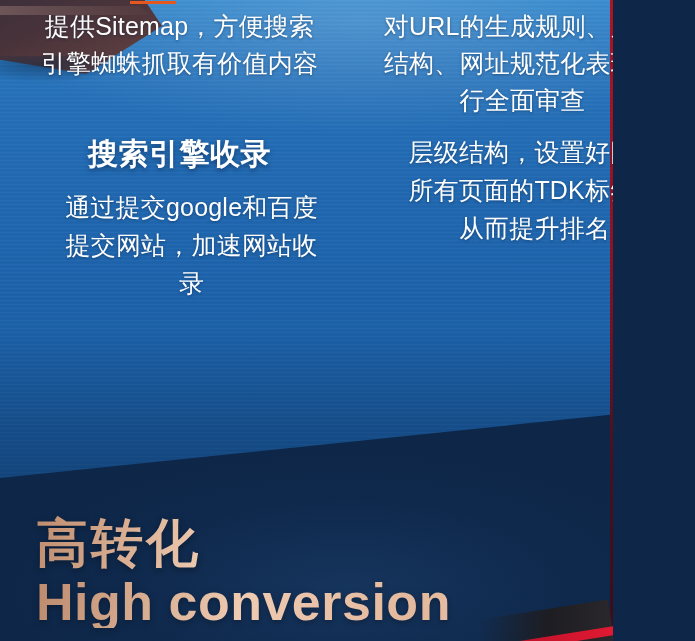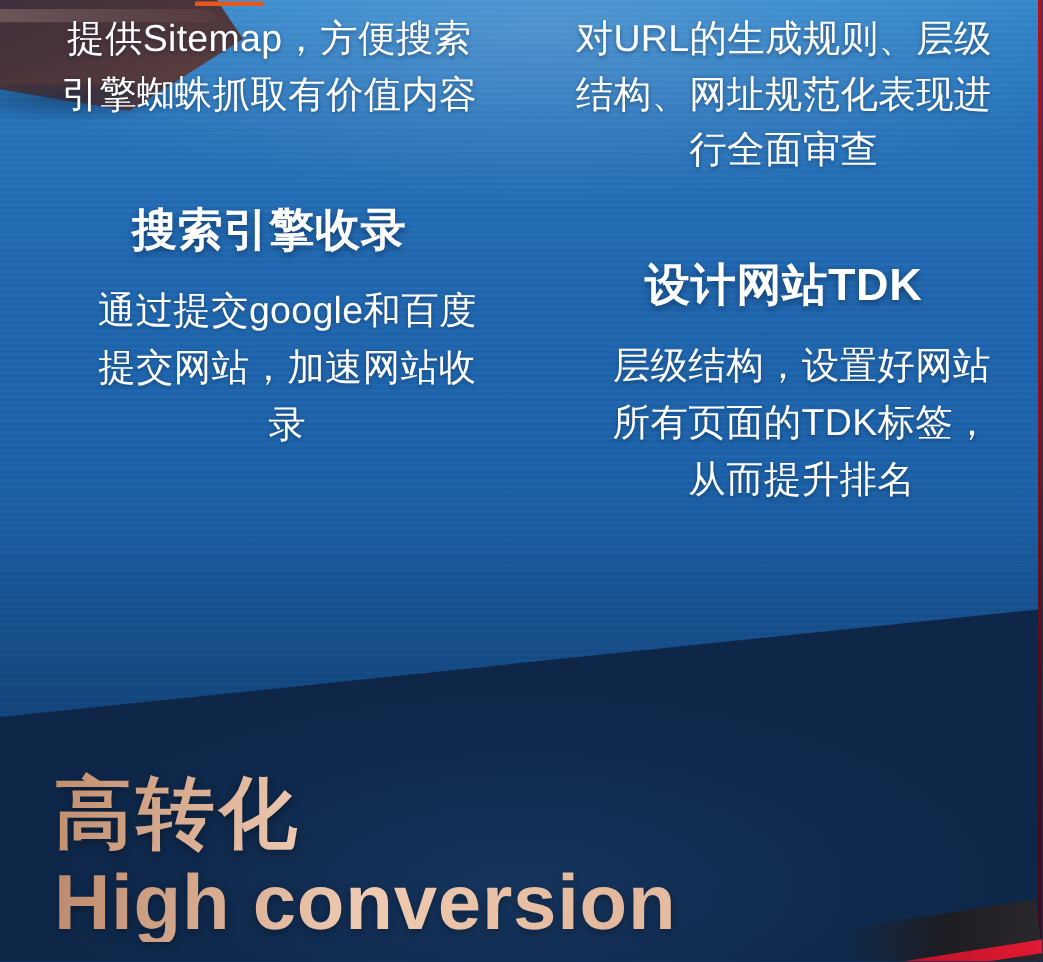--- a/index.html
+++ b/index.html
@@ -7,21 +7,21 @@
     margin: 0;
     padding: 0;
     background: #0e2749;
   }
   body {
     font-family: "Liberation Sans", "DejaVu Sans", sans-serif;
   }
 
   .poster {
     position: relative;
-    width: 695px;
+    width: 613px;
     height: 641px;
     overflow: hidden;
     background: #1a5fa8;
   }
 
   
   .bg-sea {
     position: absolute;
     left: 0; top: 0;
     width: 695px;
@@ -260,21 +260,20 @@
     <div class="cards">
 
       <div class="card left">
         <div class="card-desc-top">提供Sitemap，方便搜索引擎蜘蛛抓取有价值内容</div>
         <div class="card-title">搜索引擎收录</div>
         <div class="card-desc">通过提交google和百度提交网站，加速网站收录</div>
       </div>
 
       <div class="card right">
         <div class="card-desc-top">对URL的生成规则、层级结构、网址规范化表现进行全面审查</div>
-        <div class="card-title">设计网站TDK</div>
         <div class="card-desc">层级结构，设置好网站所有页面的TDK标签，从而提升排名</div>
       </div>
 
     </div>
 
     <div class="footer">
       <div class="footer-cn">高转化</div>
       <div class="footer-en">High conversion</div>
     </div>
 

